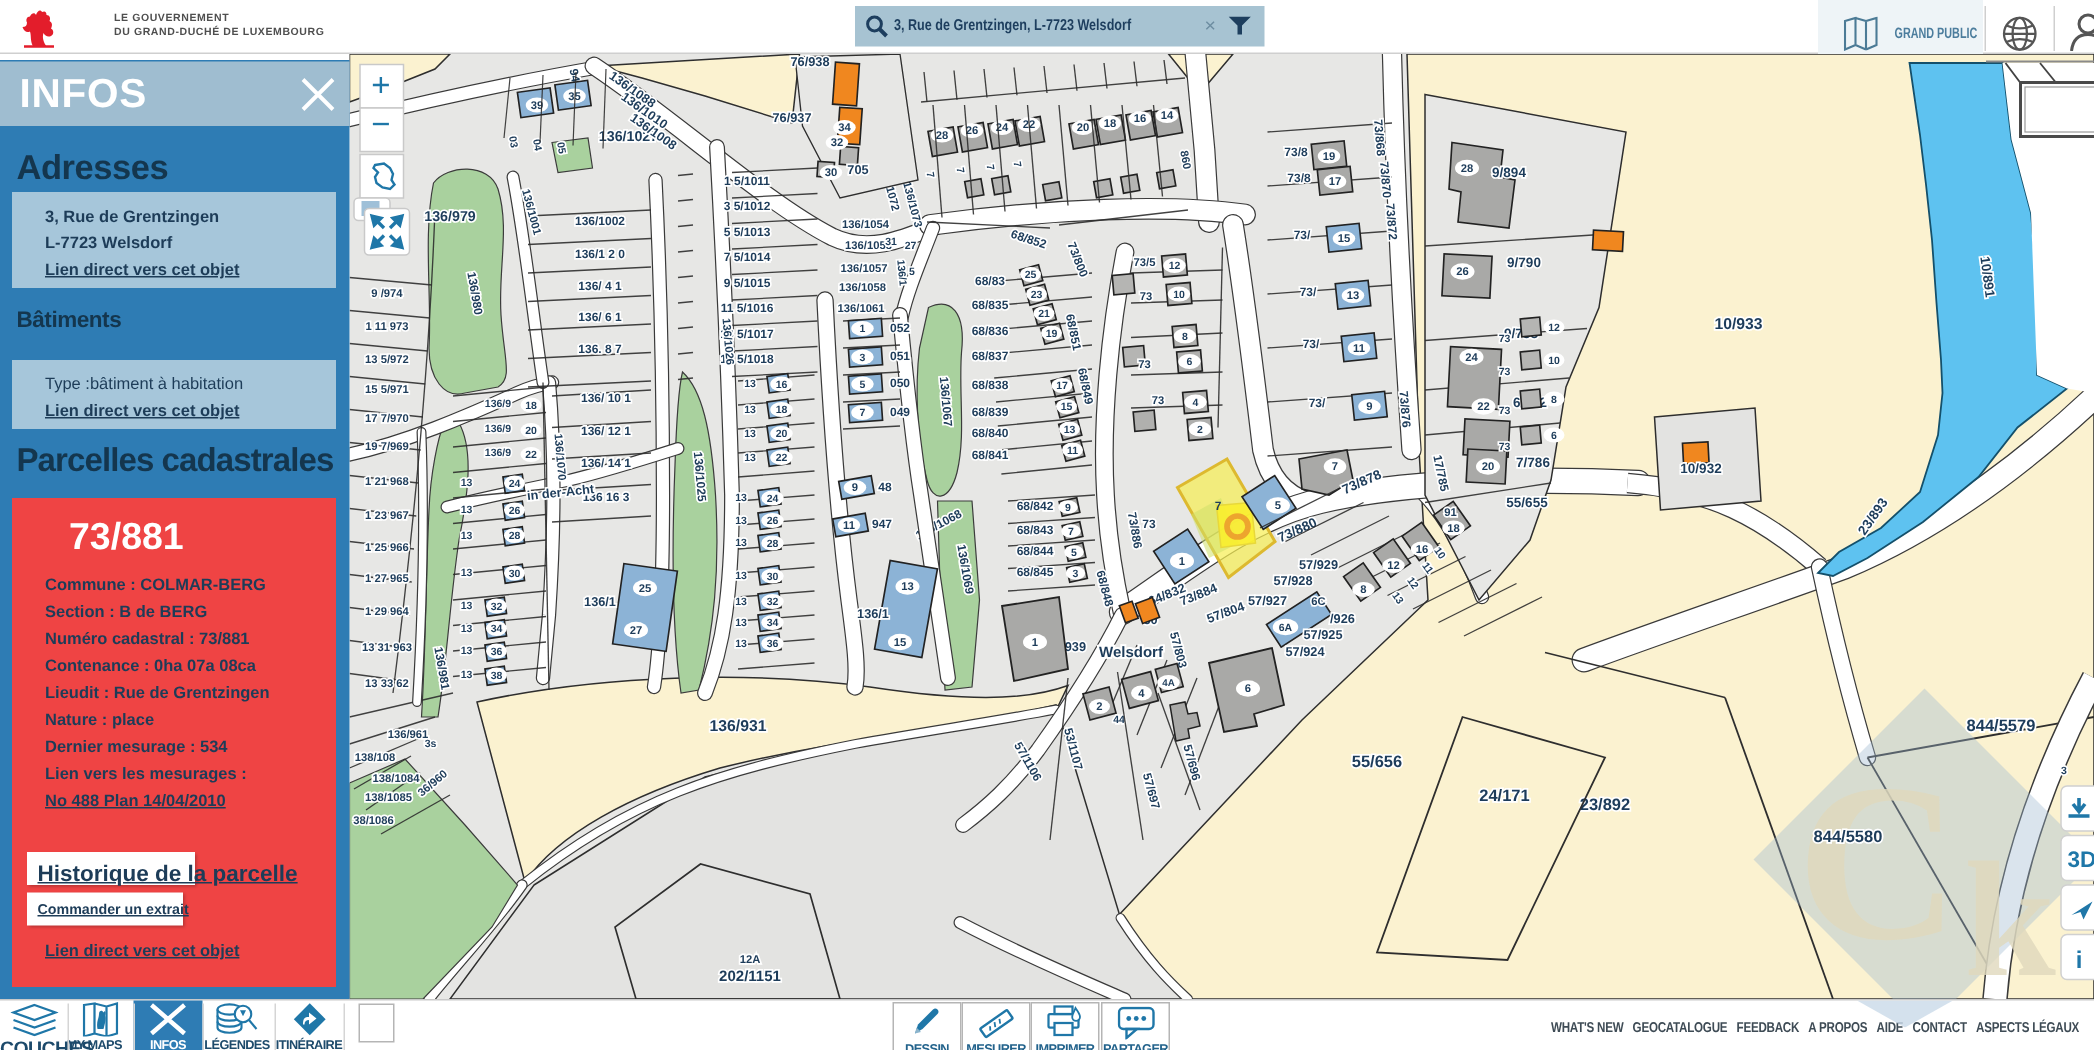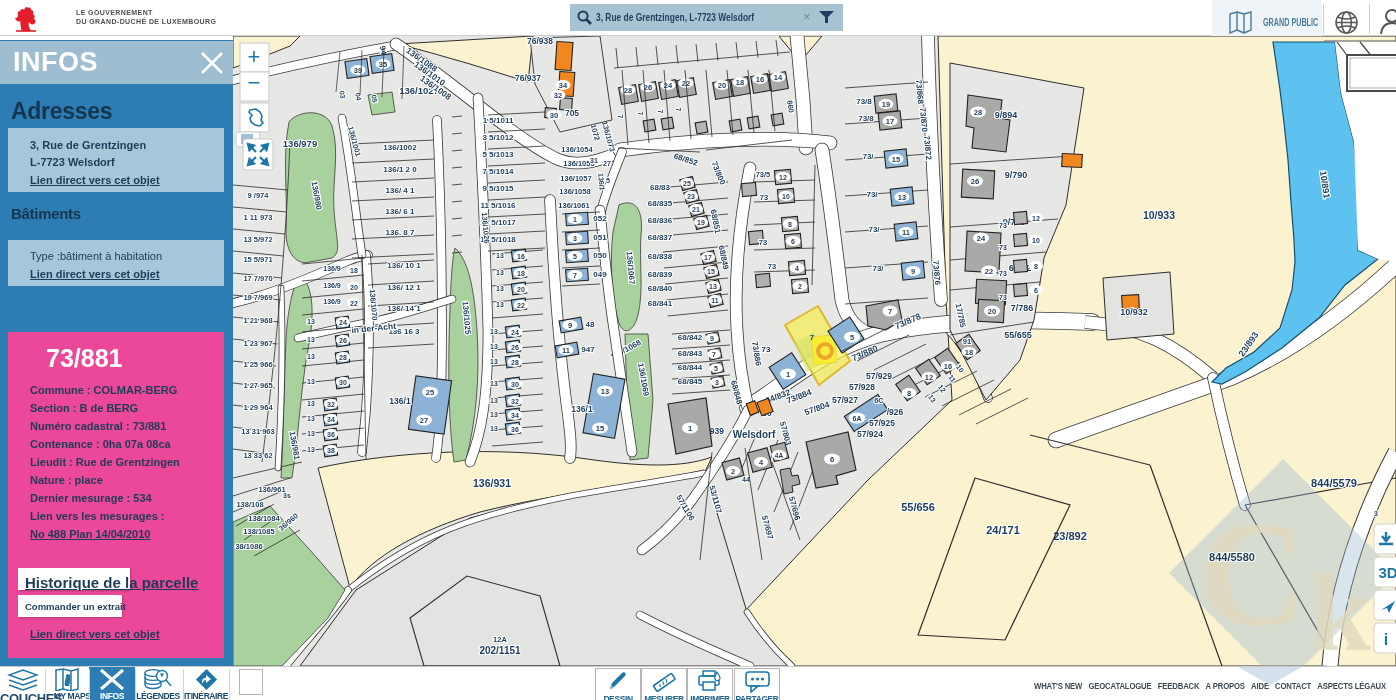--- a/index.html
+++ b/index.html
@@ -894,48 +894,49 @@
       <span class="abs" style="left:22px;top:28px">L-7723 Welsdorf</span>
       <span class="abs" style="left:22px;top:46px;text-decoration:underline">Lien direct vers cet objet</span>
     </div>
 
 <span class="abs" style="left:11px;top:165px;font-size:15px;font-weight:700;color:#14364e;white-space:nowrap;letter-spacing:-.3px">Bâtiments</span>
 <div class="abs" style="left:8px;top:200px;width:216px;height:46px;background:#a6c6da;color:#1d3c58;font-size:11px;font-weight:700">
       <span class="abs" style="left:22px;top:10px;font-weight:400">Type :bâtiment à habitation</span>
       <span class="abs" style="left:22px;top:28px;text-decoration:underline">Lien direct vers cet objet</span>
     </div>
 
-<div class="abs" style="left:8px;top:292px;width:216px;height:326px;background:#ec4899;color:#1d3c58">
+<span class="abs" style="left:11px;top:254px;font-size:22px;font-weight:700;color:#14364e;white-space:nowrap;letter-spacing:-.6px">Parcelles cadastrales</span>
+<div class="abs" style="left:8px;top:292px;width:216px;height:326px;background:#ef4444;color:#1d3c58">
 <span class="abs" style="left:38px;top:12px;font-size:25px;font-weight:700;color:#fff">73/881</span>
 <span class="abs" style="left:22px;top:52px;font-size:11px;font-weight:700">Commune : COLMAR-BERG</span>
 <span class="abs" style="left:22px;top:70px;font-size:11px;font-weight:700">Section : B de BERG</span>
 <span class="abs" style="left:22px;top:88px;font-size:11px;font-weight:700">Numéro cadastral : 73/881</span>
 <span class="abs" style="left:22px;top:106px;font-size:11px;font-weight:700">Contenance : 0ha 07a 08ca</span>
 <span class="abs" style="left:22px;top:124px;font-size:11px;font-weight:700">Lieudit : Rue de Grentzingen</span>
 <span class="abs" style="left:22px;top:142px;font-size:11px;font-weight:700">Nature : place</span>
 <span class="abs" style="left:22px;top:160px;font-size:11px;font-weight:700">Dernier mesurage : 534</span>
 <span class="abs" style="left:22px;top:178px;font-size:11px;font-weight:700">Lien vers les mesurages :</span>
 <span class="abs" style="left:22px;top:196px;font-size:11px;font-weight:700;text-decoration:underline">No 488 Plan 14/04/2010</span>
 
 <div class="abs" style="left:10px;top:236px;width:112px;height:22px;background:#fff;box-shadow:1px 1px 2px rgba(0,0,0,.25)">
         <span class="abs" style="left:7px;top:6px;font-size:15px;font-weight:700;text-decoration:underline;white-space:nowrap">Historique de la parcelle</span>
       </div>
 
 <div class="abs" style="left:10px;top:263px;width:104px;height:22px;background:#fff;box-shadow:1px 1px 2px rgba(0,0,0,.25)">
-        <span class="abs" style="left:7px;top:6px;font-size:9.5px;font-weight:700;white-space:nowrap">Commander un extrait</span>
+        <span class="abs" style="left:7px;top:6px;font-size:9.5px;font-weight:700;text-decoration:underline;white-space:nowrap">Commander un extrait</span>
       </div>
 <span class="abs" style="left:22px;top:296px;font-size:11px;font-weight:700;text-decoration:underline">Lien direct vers cet objet</span>
 </div>
 </div>
 
 <div class="abs" style="left:0;top:666px;width:1396px;height:34px;background:#fff;border-top:1px solid #c9c9c9;z-index:7">
 
 <div class="abs" style="left:89px;top:0;width:46px;height:34px;background:#2e7cb4"></div>
 <div class="abs" style="left:0px;top:24px;width:46px;text-align:center;font-size:13px;font-weight:700;color:#1d4a6b;letter-spacing:-.4px">COUCHES</div>
-<div class="abs" style="left:44.5px;top:24px;width:46px;text-align:right;font-size:8.5px;font-weight:700;color:#1d4a6b;letter-spacing:-.4px">MY MAPS</div>
+<div class="abs" style="left:44.5px;top:24px;width:46px;text-align:left;font-size:8.5px;font-weight:700;color:#1d4a6b;letter-spacing:-.4px">MY MAPS</div>
 <div class="abs" style="left:89px;top:24px;width:46px;text-align:center;font-size:8.5px;font-weight:700;color:#fff;letter-spacing:-.4px">INFOS</div>
 <div class="abs" style="left:135px;top:24px;width:46px;text-align:center;font-size:8.5px;font-weight:700;color:#1d4a6b;letter-spacing:-.4px">LÉGENDES</div>
 <div class="abs" style="left:183px;top:24px;width:46px;text-align:center;font-size:8.5px;font-weight:700;color:#1d4a6b;letter-spacing:-.4px">ITINÉRAIRE</div>
 <div class="abs" style="left:44.5px;top:2px;width:1px;height:32px;background:#d5d5d5"></div>
 <div class="abs" style="left:89px;top:2px;width:1px;height:32px;background:#d5d5d5"></div>
 <div class="abs" style="left:135px;top:2px;width:1px;height:32px;background:#d5d5d5"></div>
 <div class="abs" style="left:183px;top:2px;width:1px;height:32px;background:#d5d5d5"></div>
 <div class="abs" style="left:229px;top:2px;width:1px;height:32px;background:#d5d5d5"></div>
 
 <svg class="abs" style="left:7px;top:2px" width="32" height="22" viewBox="0 0 32 22">

